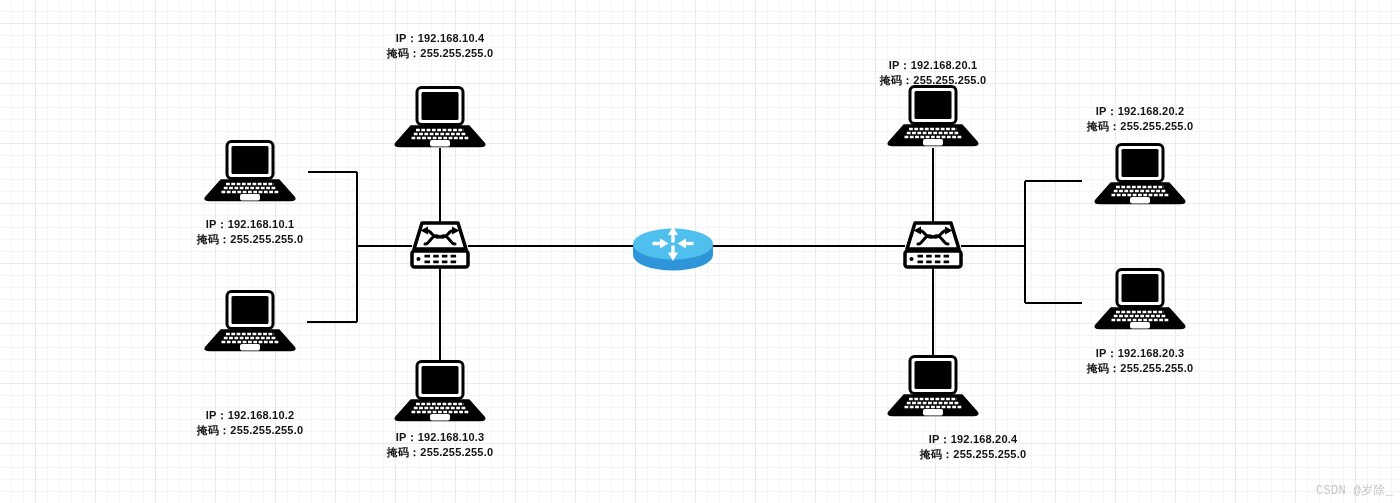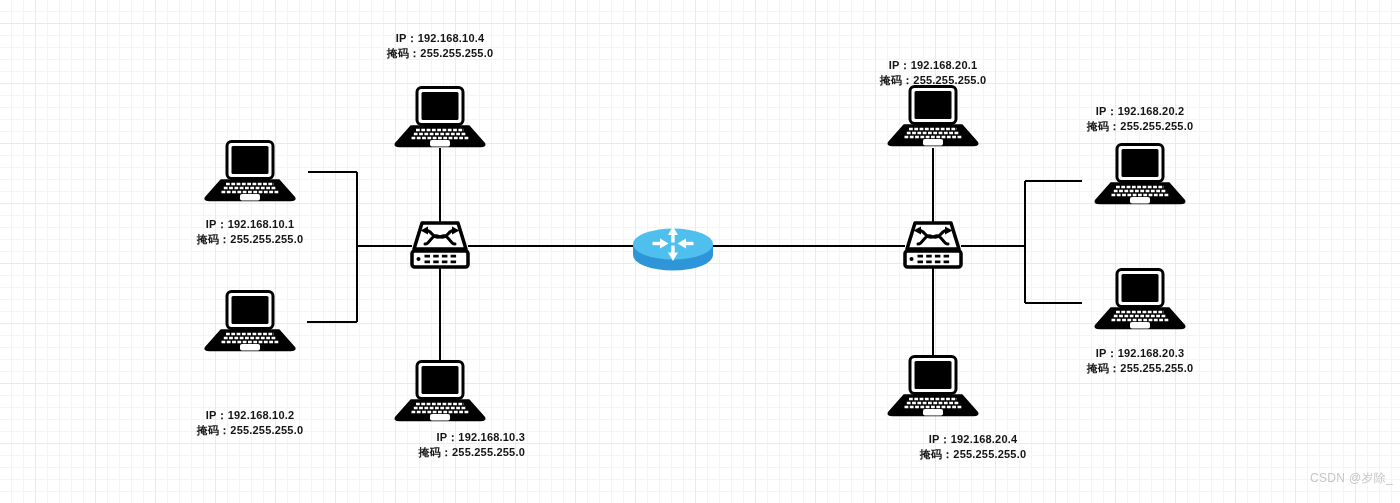--- a/index.html
+++ b/index.html
@@ -23,22 +23,22 @@
     font-size:11px;font-weight:600;color:#141414;line-height:15px;letter-spacing:.2px;
   }
   .gw-table{
     position:absolute;left:617px;top:150px;
     display:grid;grid-template-columns:50px 100px;
     font-size:12.5px;line-height:14px;color:#111;letter-spacing:.2px;
   }
   .gw-table .hdr{font-weight:700;}
   .gw-table .c2{text-align:center;}
   .watermark{
-    position:absolute;right:7px;bottom:16px;
-    font-size:12px;color:#c5c5ca;letter-spacing:.3px;
+    position:absolute;right:7px;bottom:4px;
+    font-size:12px;color:#c5c5ca;letter-spacing:.3px;font-family:Liberation Mono, monospace;
   }
   .defs{position:absolute;width:0;height:0;}
 </style>
 </head>
 <body>
 
 <div class="canvas">
 
   <svg class="defs" aria-hidden="true">
     <defs>
@@ -109,21 +109,21 @@
     </svg>
 
   <div class="host-label" style="left:165px;top:361px;margin-top:47px;">
     <div>IP：192.168.10.2</div>
     <div>掩码：255.255.255.0</div>
   </div>
   <svg class="node" style="left:200px;top:290px;width:100px;height:64px;">
       <use href="#sym-laptop"></use>
     </svg>
 
-  <div class="host-label" style="left:355px;top:430px;text-align:right;">
+  <div class="host-label" style="left:355px;top:430px;">
     <div>IP：192.168.10.3</div>
     <div>掩码：255.255.255.0</div>
   </div>
   <svg class="node" style="left:390px;top:360px;width:100px;height:64px;">
       <use href="#sym-laptop"></use>
     </svg>
 
   <svg class="node" style="left:408px;top:220px;width:64px;height:50px;">
       <use href="#sym-switch"></use>
     </svg>

